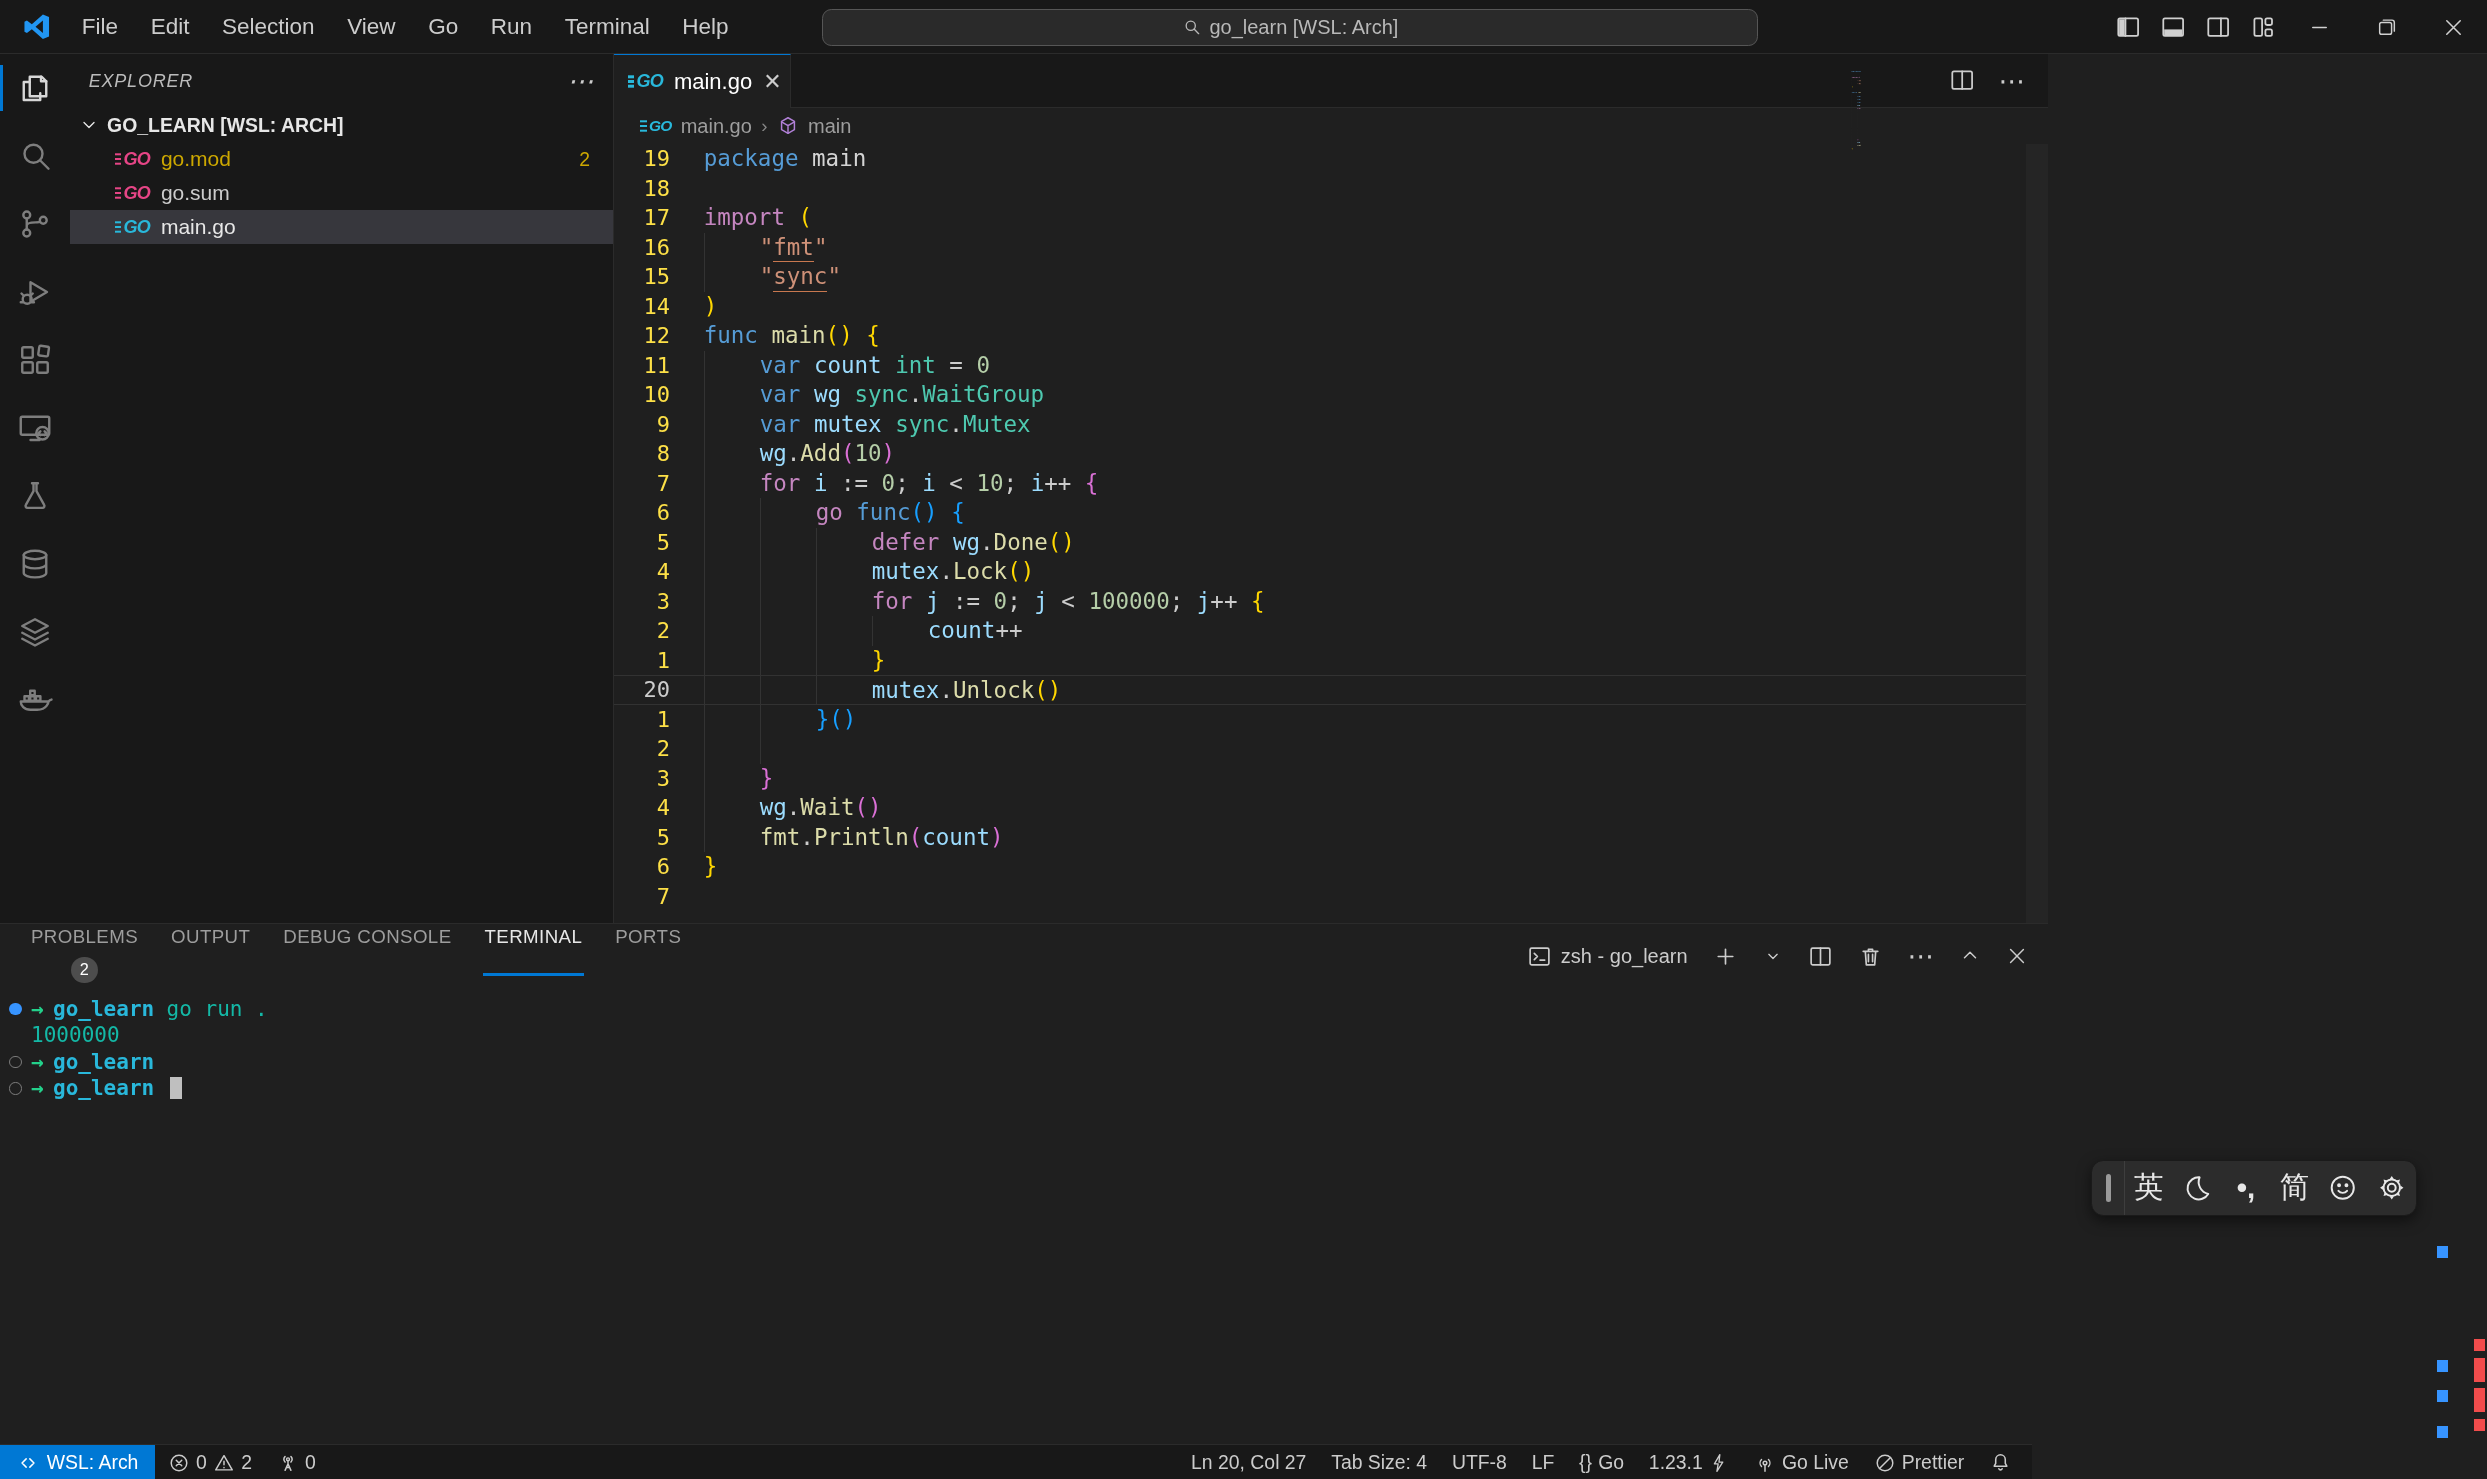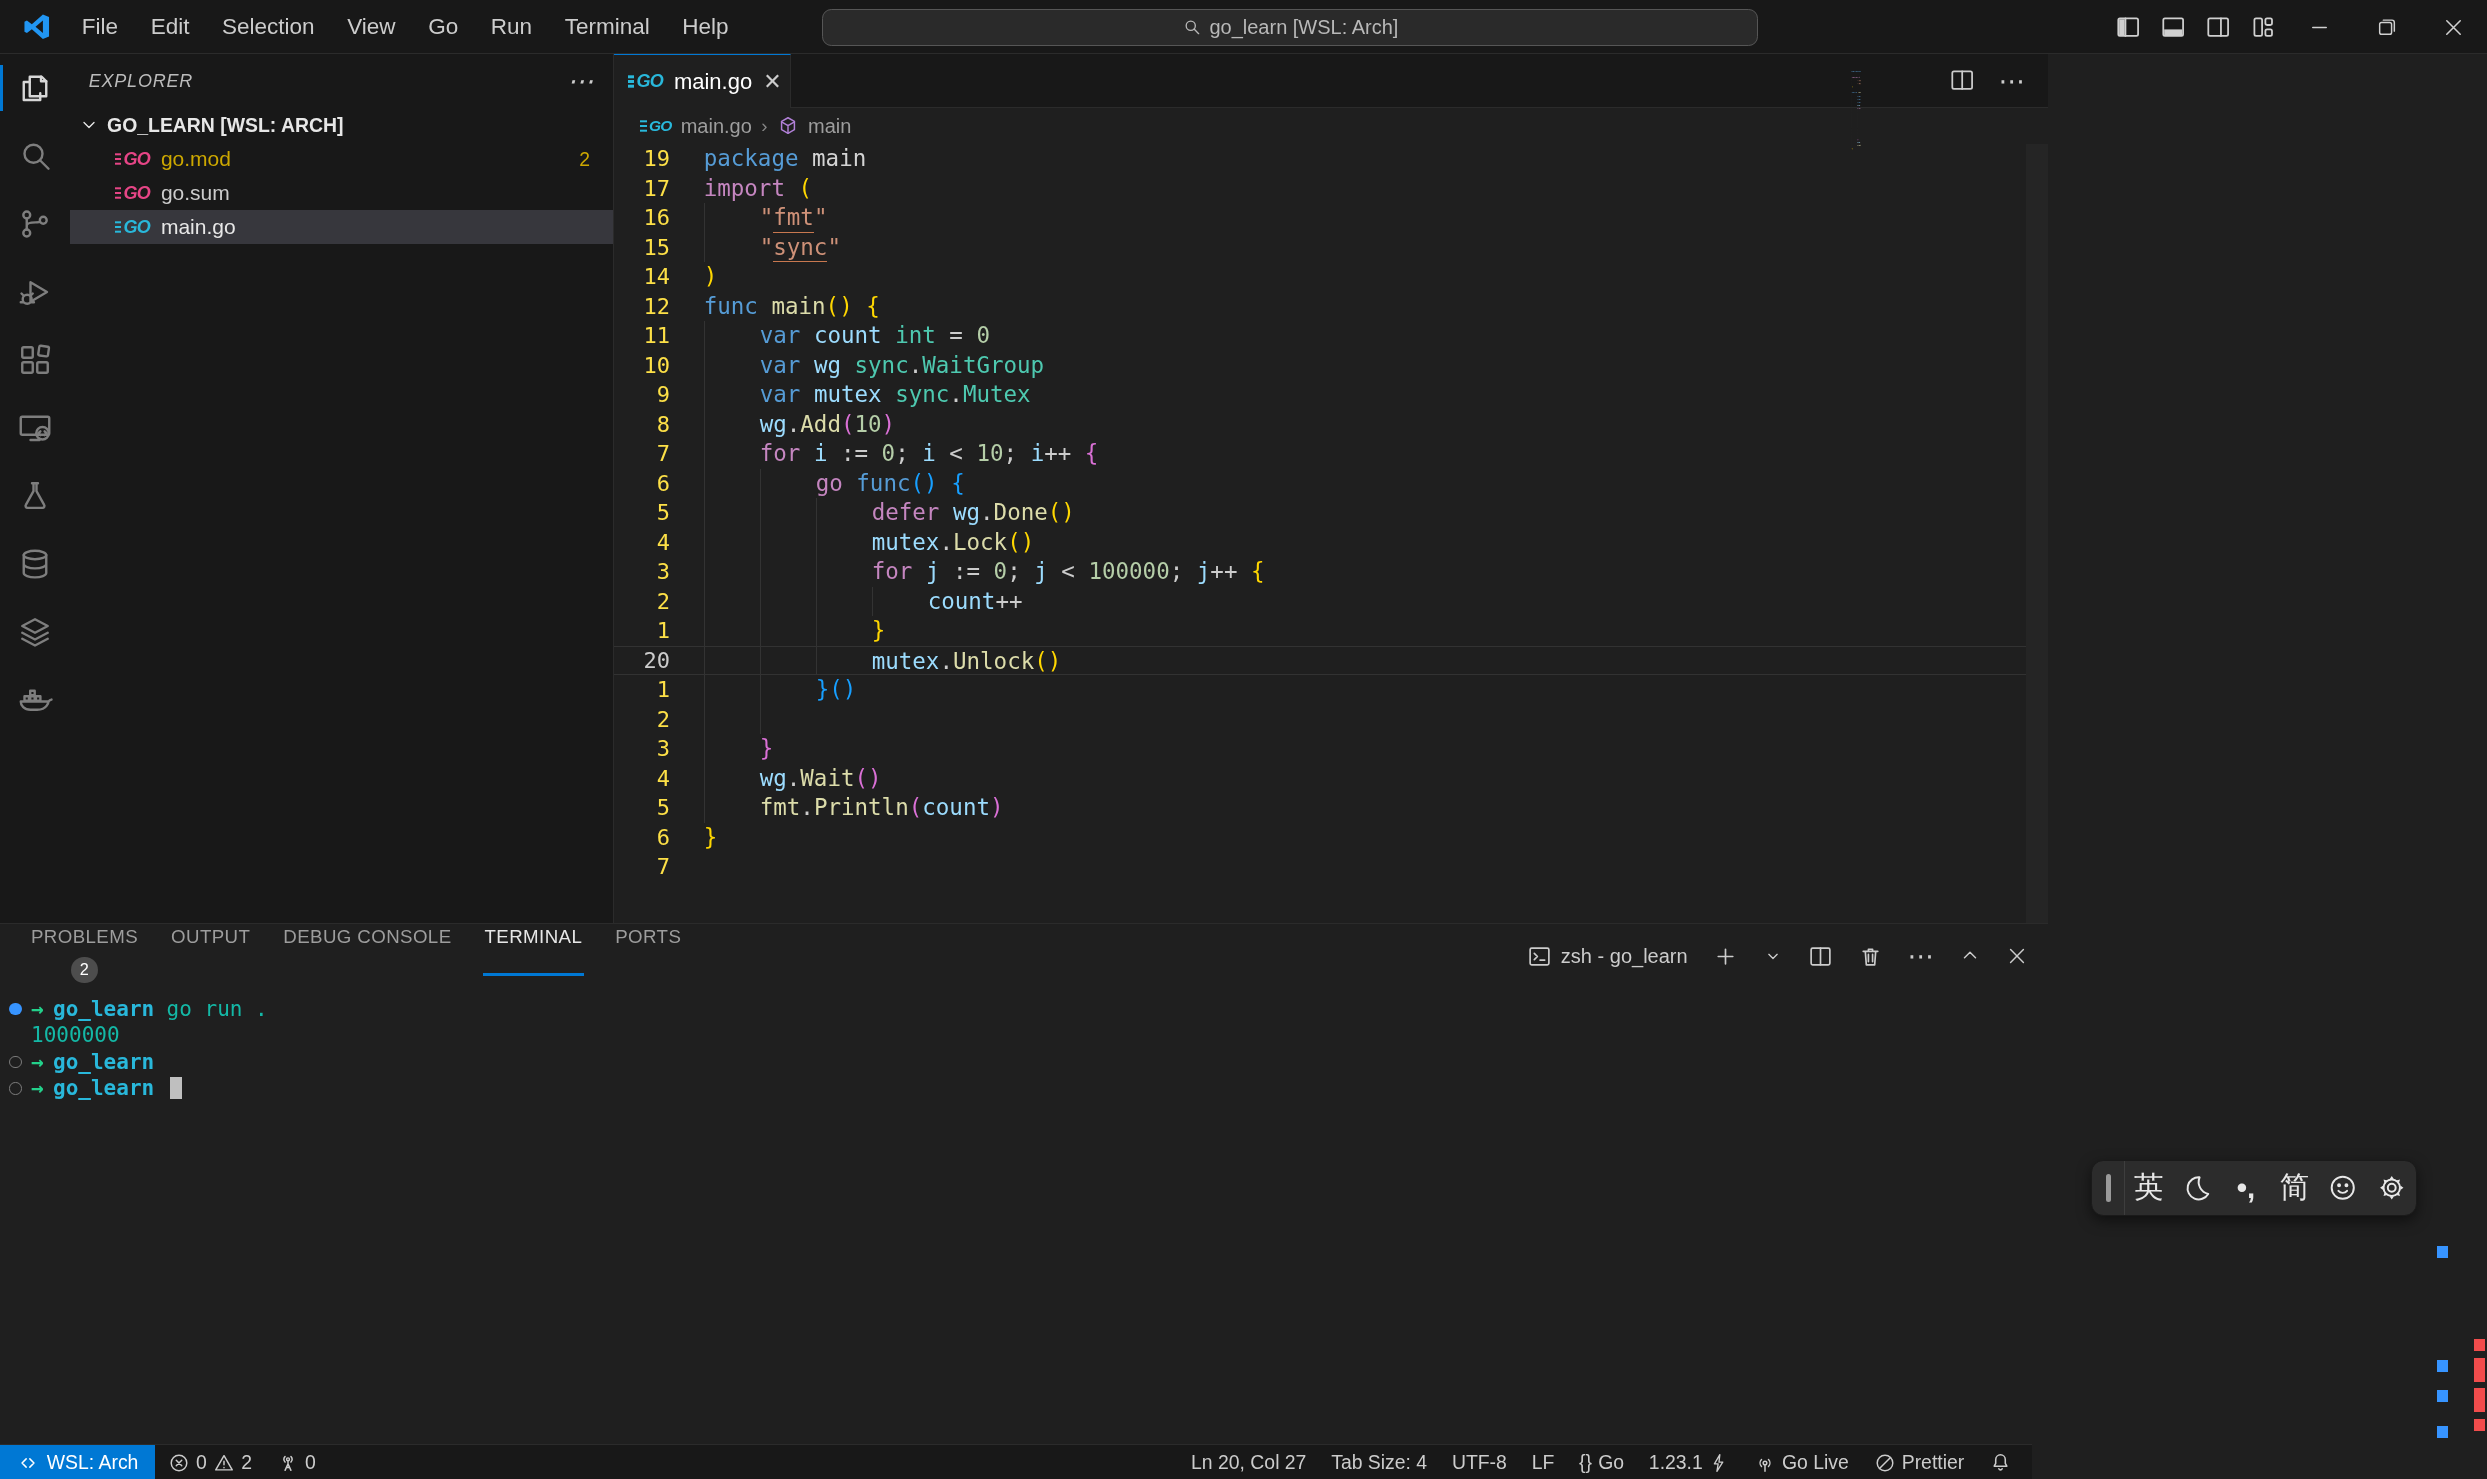--- a/index.html
+++ b/index.html
@@ -348,20 +348,21 @@
       <span>main.go</span>
       <span class="sep">›</span>
       <svg class="ic" width="22" height="22" viewBox="0 0 24 24" style="color:#b180d7">
           <path d="M12 3l7 4v9l-7 4-7-4V7z"></path>
           <path d="M5 7.5l7 4 7-4M12 11.5V20"></path>
         </svg>
       <span>main</span>
     </div>
     <div id="code">
         <div class="crow"><span class="lnum">19</span><span class="codetext"><span class="kw">package</span><span class="pl"> </span><span class="df">main</span></span></div>
+        <div class="crow"><span class="lnum">18</span><span class="codetext"></span></div>
         <div class="crow"><span class="lnum">17</span><span class="codetext"><span class="ct">import</span><span class="pl"> </span><span class="b1">(</span></span></div>
         <div class="crow"><span class="lnum">16</span><span class="codetext"><span class="ind"></span><span class="st">"</span><span class="su">fmt</span><span class="st">"</span></span></div>
         <div class="crow"><span class="lnum">15</span><span class="codetext"><span class="ind"></span><span class="st">"</span><span class="su">sync</span><span class="st">"</span></span></div>
         <div class="crow"><span class="lnum">14</span><span class="codetext"><span class="b1">)</span></span></div>
         <div class="crow"><span class="lnum">12</span><span class="codetext"><span class="kw">func</span><span class="pl"> </span><span class="fn">main</span><span class="b1">()</span><span class="pl"> </span><span class="b1">{</span></span></div>
         <div class="crow"><span class="lnum">11</span><span class="codetext"><span class="ind"></span><span class="kw">var</span><span class="pl"> </span><span class="vr">count</span><span class="pl"> </span><span class="ty">int</span><span class="pl"> = </span><span class="nu">0</span></span></div>
         <div class="crow"><span class="lnum">10</span><span class="codetext"><span class="ind"></span><span class="kw">var</span><span class="pl"> </span><span class="vr">wg</span><span class="pl"> </span><span class="ty">sync</span><span class="pl">.</span><span class="ty">WaitGroup</span></span></div>
         <div class="crow"><span class="lnum">9</span><span class="codetext"><span class="ind"></span><span class="kw">var</span><span class="pl"> </span><span class="vr">mutex</span><span class="pl"> </span><span class="ty">sync</span><span class="pl">.</span><span class="ty">Mutex</span></span></div>
         <div class="crow"><span class="lnum">8</span><span class="codetext"><span class="ind"></span><span class="vr">wg</span><span class="pl">.</span><span class="fn">Add</span><span class="b2">(</span><span class="nu">10</span><span class="b2">)</span></span></div>
         <div class="crow"><span class="lnum">7</span><span class="codetext"><span class="ind"></span><span class="ct">for</span><span class="pl"> </span><span class="vr">i</span><span class="pl"> := </span><span class="nu">0</span><span class="pl">; </span><span class="vr">i</span><span class="pl"> &lt; </span><span class="nu">10</span><span class="pl">; </span><span class="vr">i</span><span class="pl">++ </span><span class="b2">{</span></span></div>

